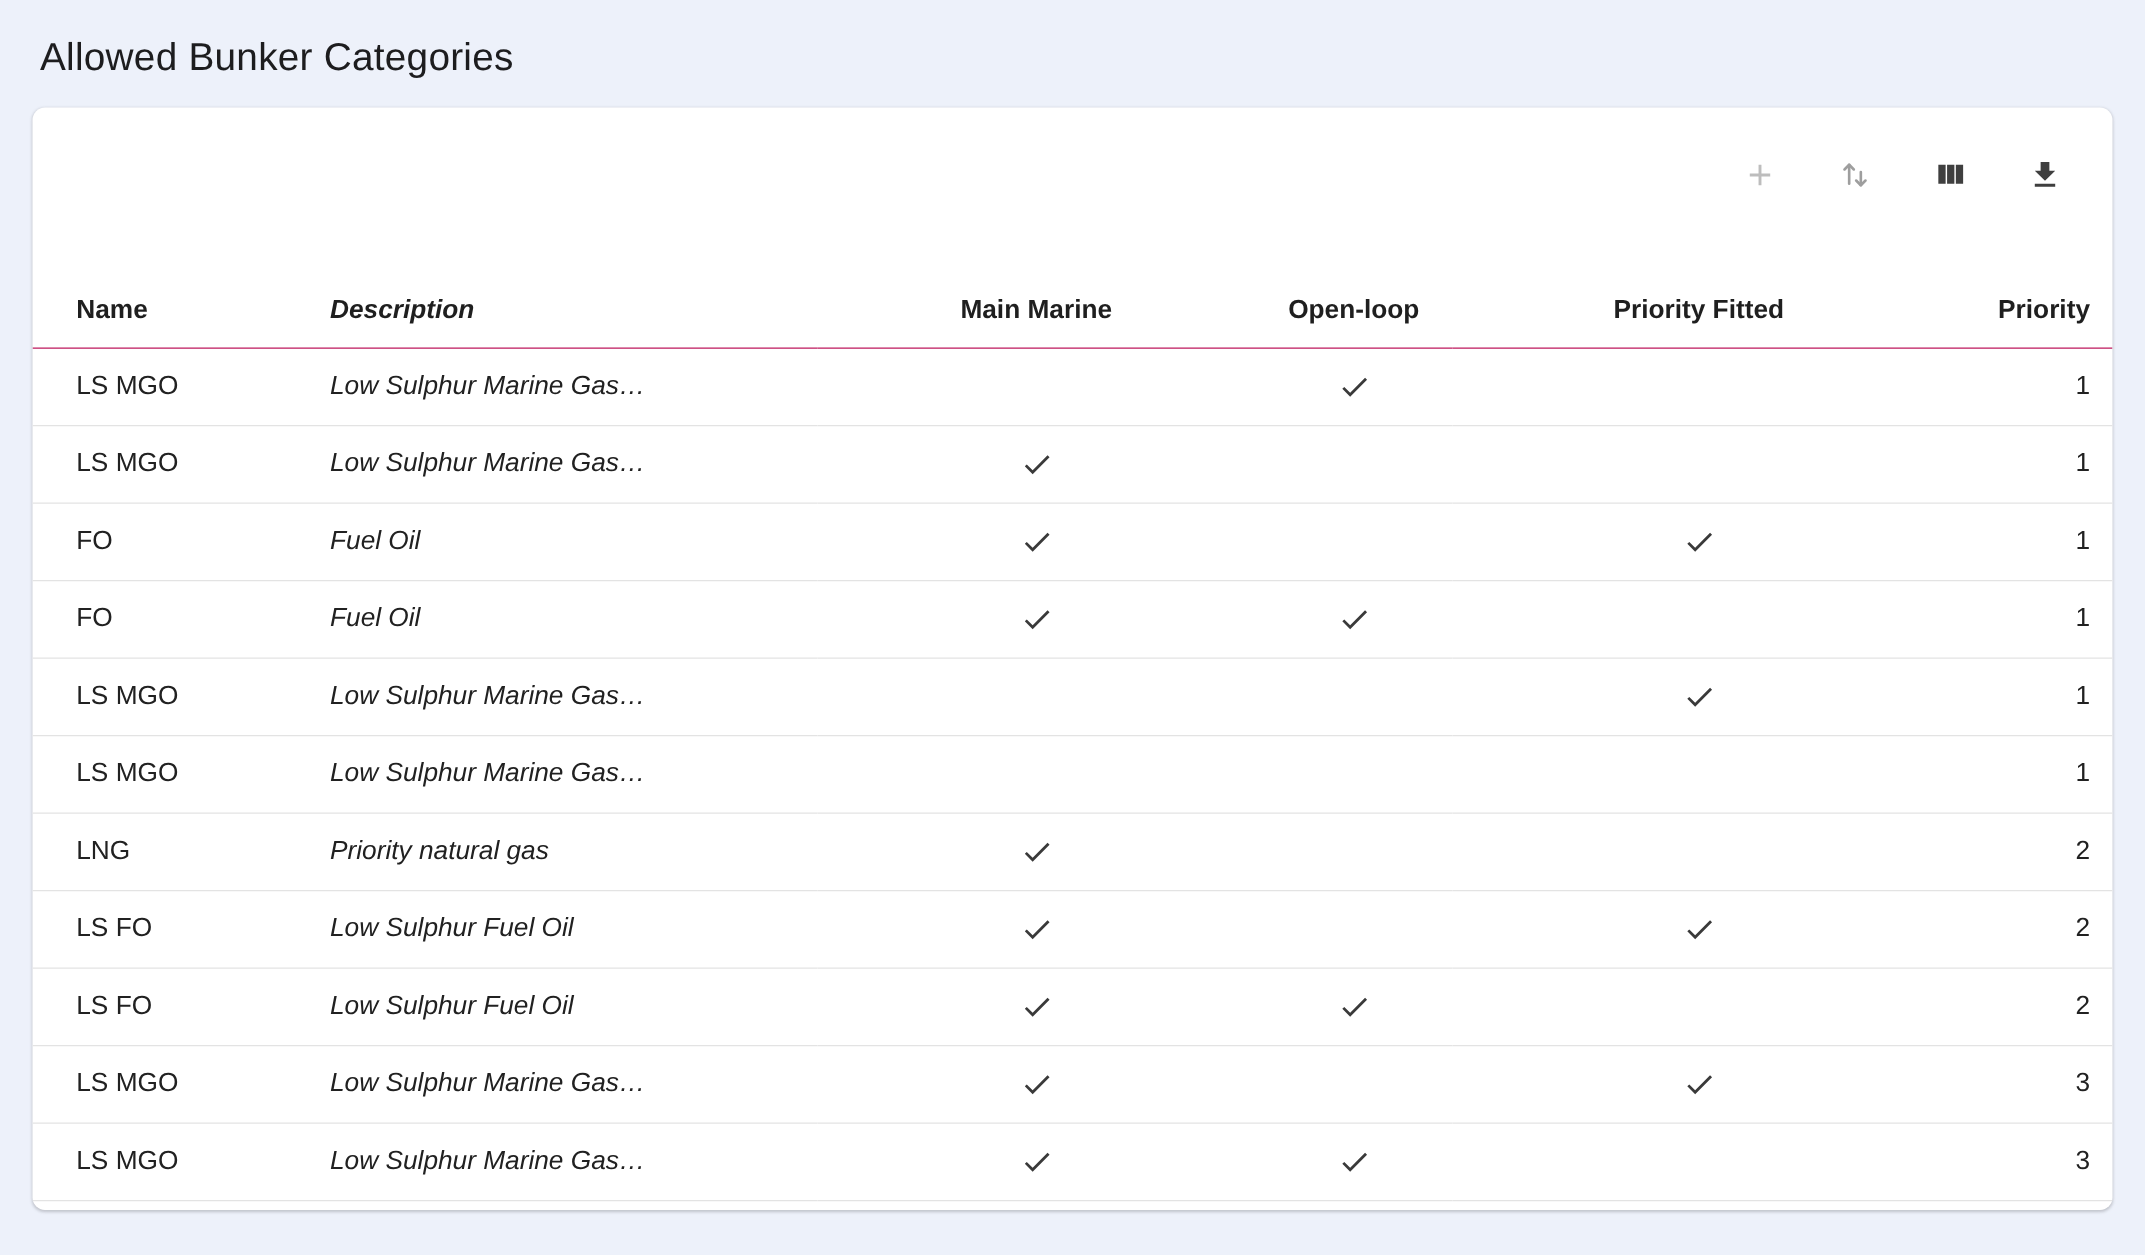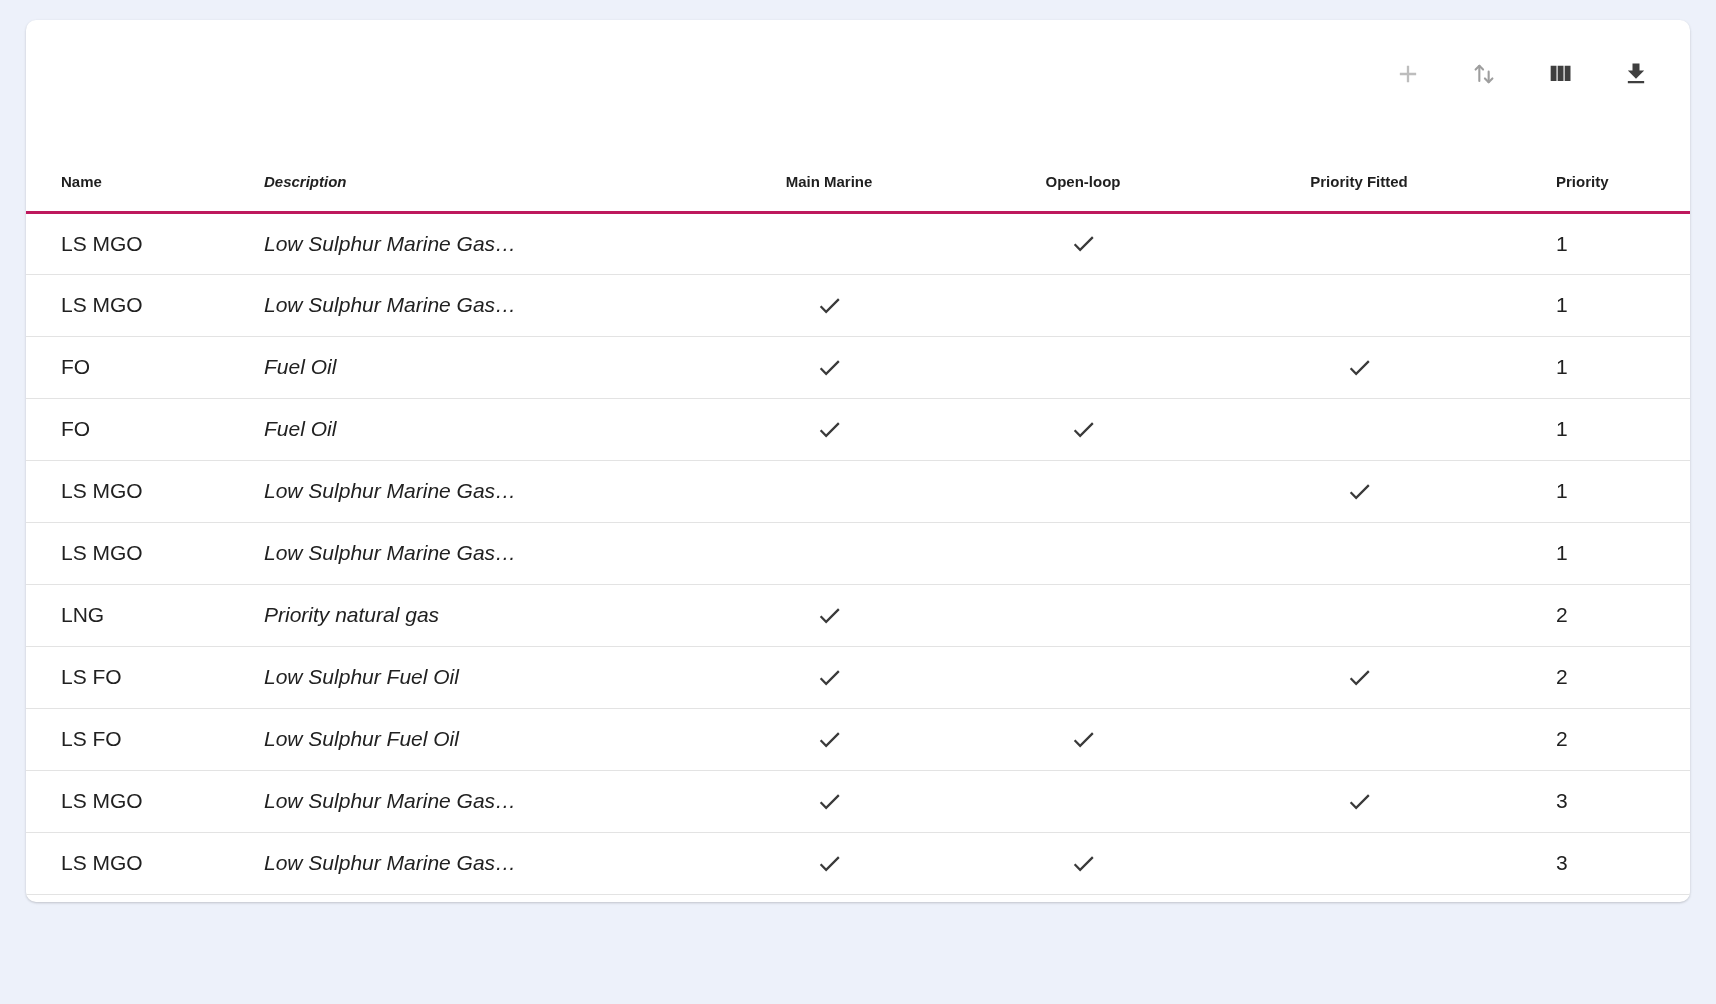--- a/index.html
+++ b/index.html
@@ -52,55 +52,56 @@
   }
   .icon-btn svg { width: 28px; height: 28px; display: block; }
 
   table {
     width: 100%;
     border-collapse: collapse;
     table-layout: fixed;
   }
   thead th {
     height: 60px;
-    font-size: 15px;
+    font-size: 21px;
     font-weight: 700;
     color: #1f1f1f;
-    border-bottom: 3px solid #be185d;
+    border-bottom: 1px solid #be185d;
     vertical-align: middle;
     cursor: pointer;
   }
   tbody td {
     height: 62px;
     font-size: 21px;
     font-weight: 400;
     color: #212121;
     border-bottom: 1px solid #e3e3e3;
     vertical-align: middle;
     white-space: nowrap;
     overflow: hidden;
   }
   .col-name { width: 238px; text-align: left; padding-left: 35px; }
   .col-desc { width: 390px; text-align: left; font-style: italic; }
   .col-me   { width: 350px; text-align: center; }
   .col-ol   { width: 158px; text-align: center; }
   .col-sf   { width: 394px; text-align: center; }
-  .col-pr   { text-align: left; padding-right: 18px; }
+  .col-pr   { text-align: right; padding-right: 18px; }
 
   .check-icon svg {
     width: 27px;
     height: 27px;
     vertical-align: middle;
     display: inline-block;
   }
 </style>
 </head>
 <body>
 
 <div class="page">
+  <h1 class="page-title">Allowed Bunker Categories</h1>
 
   <div class="card">
 
     <div class="toolbar">
       <button class="icon-btn" title="">
         <span>
           <svg viewBox="0 0 24 24" width="28" height="28">
             <path d="M19 13h-6v6h-2v-6H5v-2h6V5h2v6h6v2z" fill="#bdbdbd"></path>
           </svg>
         </span>

